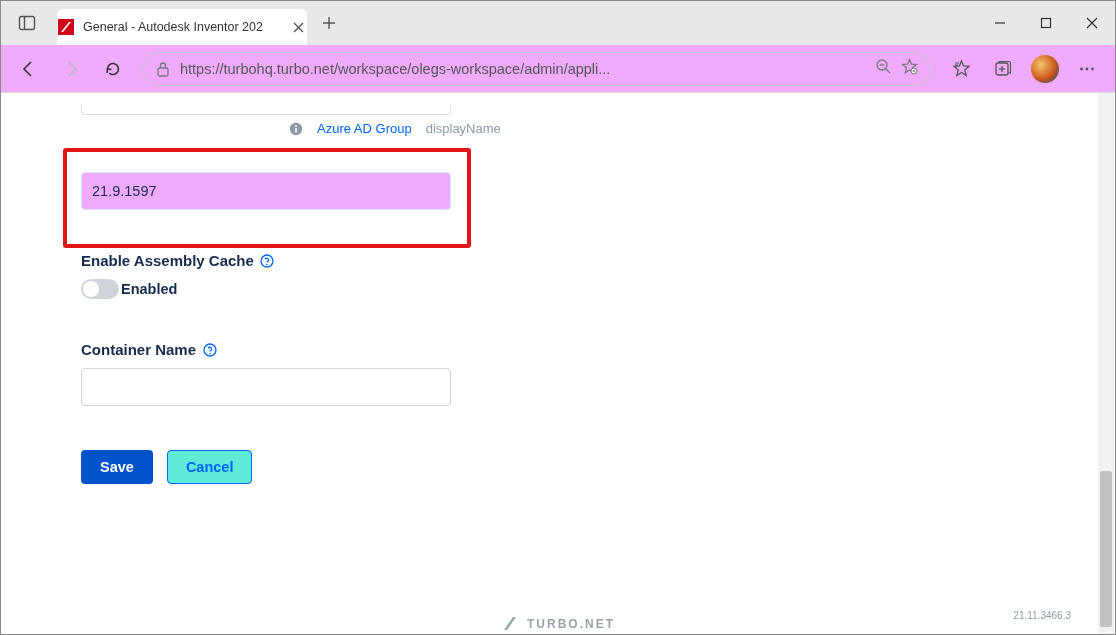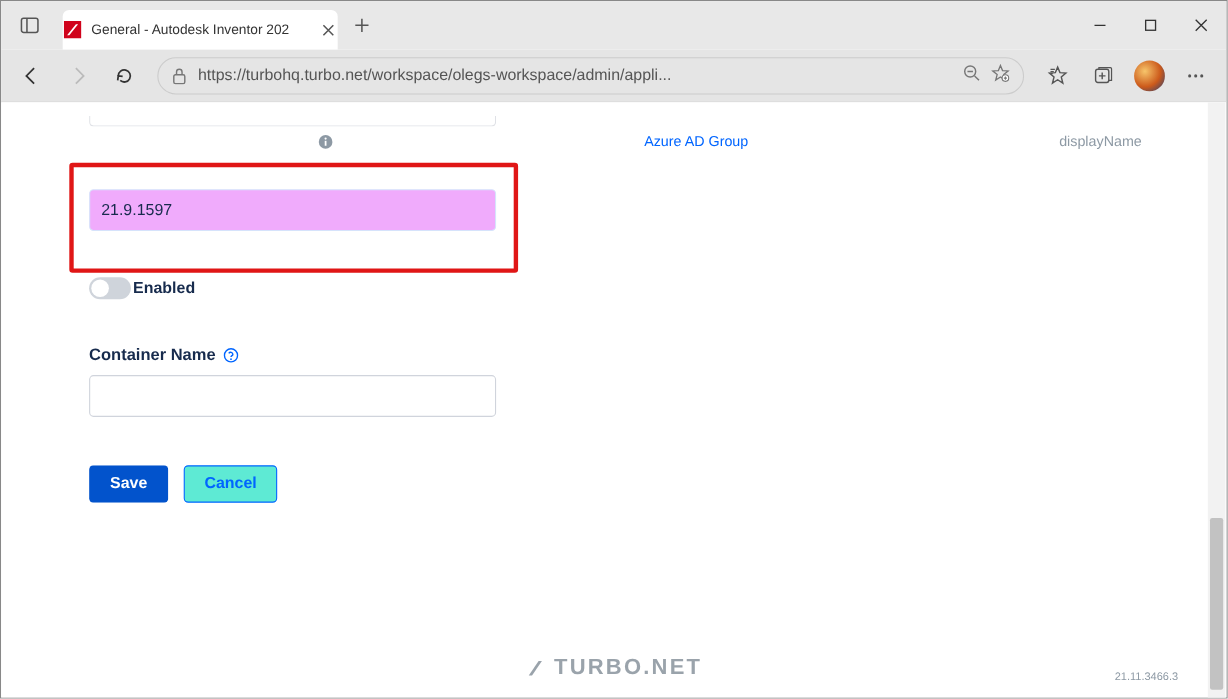--- a/index.html
+++ b/index.html
@@ -10,38 +10,38 @@
 .titlebar-icon { width: 36px; height: 36px; display: flex; align-items: center; justify-content: center; color: #555; align-self: center; }
 .tab { height: 36px; background: #fff; display: flex; align-items: center; padding: 0 0; border-radius: 6px 6px 0 0; margin-left: 12px; min-width: 250px; gap: 8px; }
 .tab-favicon { width: 18px; height: 18px; display: flex; align-items: center; justify-content: center; }
 .tab-title { font-size: 12.5px; color: #333; flex: 1; white-space: nowrap; overflow: hidden; }
 .tab-close { width: 18px; height: 18px; display: flex; align-items: center; justify-content: center; color: #555; }
 .newtab { width: 36px; height: 36px; display: flex; align-items: center; justify-content: center; color: #555; font-size: 18px; margin-left: 4px; align-self: center; }
 .window-controls { position: absolute; right: 0; top: 0; height: 44px; display: flex; }
 .wc { width: 46px; display: flex; align-items: center; justify-content: center; color: #333; }
 
 
-.addrbar { height: 48px; background: #e5e5e5; border-bottom: 1px solid #ddd; display: flex; align-items: center; padding: 0 10px; gap: 6px; }
+.addrbar { height: 48px; background: #f0abfc; border-bottom: 1px solid #ddd; display: flex; align-items: center; padding: 0 10px; gap: 6px; }
 .nav-btn { width: 36px; height: 36px; display: flex; align-items: center; justify-content: center; color: #555; border-radius: 4px; }
 .nav-btn.disabled { color: #bbb; }
 .addr-field { flex: 1; height: 34px; border: 1px solid #ccc; border-radius: 18px; display: flex; align-items: center; padding: 0 12px; gap: 10px; margin: 0 6px; }
 .addr-lock { color: #777; display: flex; align-items: center; }
 .addr-url { font-size: 14.5px; color: #555; flex: 1; white-space: nowrap; overflow: hidden; }
 .addr-right { display: flex; gap: 10px; color: #777; }
 .tool-btn { width: 36px; height: 36px; display: flex; align-items: center; justify-content: center; color: #555; }
 .avatar { width: 28px; height: 28px; border-radius: 50%; background: radial-gradient(circle at 35% 35%, #f7c56b, #cc5a1b 55%, #1b3c7a); }
 
 
 .viewport { position: relative; height: 542px; background: #fff; }
 .scroll-track { position: absolute; right: 1px; top: 0; bottom: 0; width: 16px; background: #f2f2f2; }
 .scroll-thumb { position: absolute; left: 2px; right: 2px; background: #c2c2c2; border-radius: 2px; }
 .page { position: absolute; left: 0; right: 17px; top: 0; bottom: 0; padding: 12px 60px 0 80px; }
 
 
-.hint-row { display: flex; align-items: center; gap: 1px; font-size: 13px; margin-left: 208px; margin-top: 6px; justify-content: space-between; }
+.hint-row { display: flex; align-items: center; gap: 14px; font-size: 13px; margin-left: 208px; margin-top: 6px; }
 .hint-icon { color: #8d99a4; display: inline-flex; }
 .hint-link { color: #0065ff; }
 .hint-sub { color: #8d99a4; }
 .field-box-outline { height: 10px; width: 370px; border: 1px solid #dfe1e6; border-top: none; border-radius: 0 0 4px 4px; margin-left: 0; }
 
 
 .group { margin-top: 22px; }
 .label-row { font-size: 15px; font-weight: 600; color: #172b4d; display: flex; align-items: center; gap: 6px; margin-bottom: 10px; }
 .help-icon { width: 15px; height: 15px; color: #0065ff; display: inline-flex; align-items: center; justify-content: center; }
 .text-input { width: 370px; height: 38px; border: 1px solid #d0d4dc; border-radius: 4px; padding: 0 10px; font-size: 14.5px; color: #172b4d; }
@@ -56,21 +56,21 @@
 .toggle-knob { position: absolute; left: 2px; top: 2px; width: 16px; height: 16px; background: #fff; border-radius: 50%; }
 .toggle-label { font-size: 14.5px; font-weight: 600; color: #172b4d; }
 
 
 .btn-row { display: flex; gap: 14px; margin-top: 44px; }
 .btn { height: 34px; padding: 0 18px; border-radius: 4px; font-size: 14.5px; font-weight: 600; display: flex; align-items: center; border: 1px solid transparent; }
 .btn-primary { background: #0253cc; color: #fff; }
 .btn-secondary { background: #5eead4; color: #0065ff; border-color: #0065ff; }
 
 
-.footer-logo { position: absolute; left: 50%; transform: translateX(-50%); bottom: 16px; color: #9aa3ab; font-weight: 700; letter-spacing: 2px; font-size: 20px; display: flex; align-items: center; gap: 8px; }
+.footer-logo { position: absolute; left: 50%; transform: translateX(-50%); bottom: 2px; color: #9aa3ab; font-weight: 700; letter-spacing: 2px; font-size: 12px; display: flex; align-items: center; gap: 8px; }
 .ver-text { position: absolute; right: 44px; bottom: 14px; color: #8d99a4; font-size: 10px; }
 </style>
 </head>
 <body>
 
 <div class="titlebar">
   <div class="titlebar-icon">
     <svg width="18" height="18" viewBox="0 0 18 18">
         <rect x="1.5" y="2.5" width="15" height="13" rx="2" fill="none" stroke="#555" stroke-width="1.4"></rect>
         <line x1="6.5" y1="2.5" x2="6.5" y2="15.5" stroke="#555" stroke-width="1.4"></line>
@@ -197,20 +197,30 @@
       </span>
       <span class="hint-link">Azure AD Group</span>
       <span class="hint-sub">displayName</span>
     </div>
 
     <div class="group" style="margin-top:36px;">
       <input class="text-input filled" value="21.9.1597" style="">
     </div>
 
     <div class="group" style="margin-top:42px;">
+      <div class="label-row">
+        <span>Enable Assembly Cache</span>
+        <span class="help-icon">
+          <svg width="14" height="14" viewBox="0 0 14 14">
+              <circle cx="7" cy="7" r="6" fill="none" stroke="#0065ff" stroke-width="1.3"></circle>
+              <path d="M5 5.2 a2 2 0 0 1 3.7 1 c0 1 -1.7 1.3 -1.7 2.3" fill="none" stroke="#0065ff" stroke-width="1.3"></path>
+              <circle cx="7" cy="10.5" r="0.8" fill="#0065ff"></circle>
+            </svg>
+        </span>
+      </div>
       <div class="toggle-row">
         <div class="toggle">
           <div class="toggle-knob"></div>
         </div>
         <span class="toggle-label">Enabled</span>
       </div>
     </div>
 
     <div class="group" style="margin-top:42px;">
       <div class="label-row">

